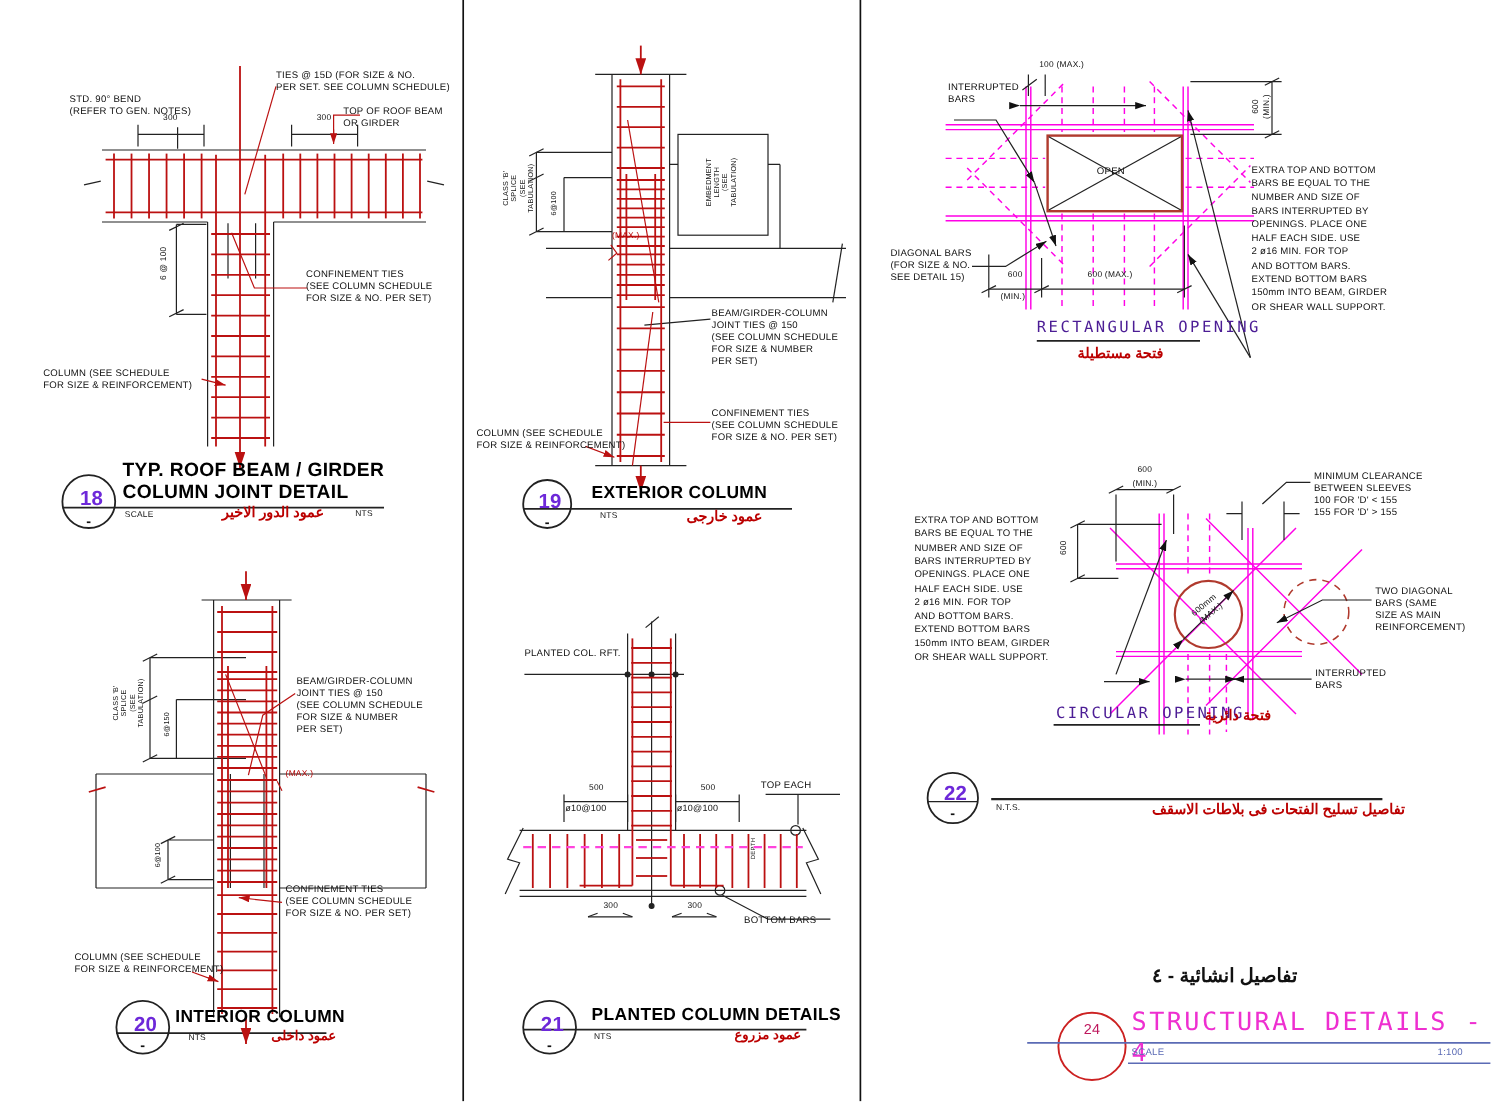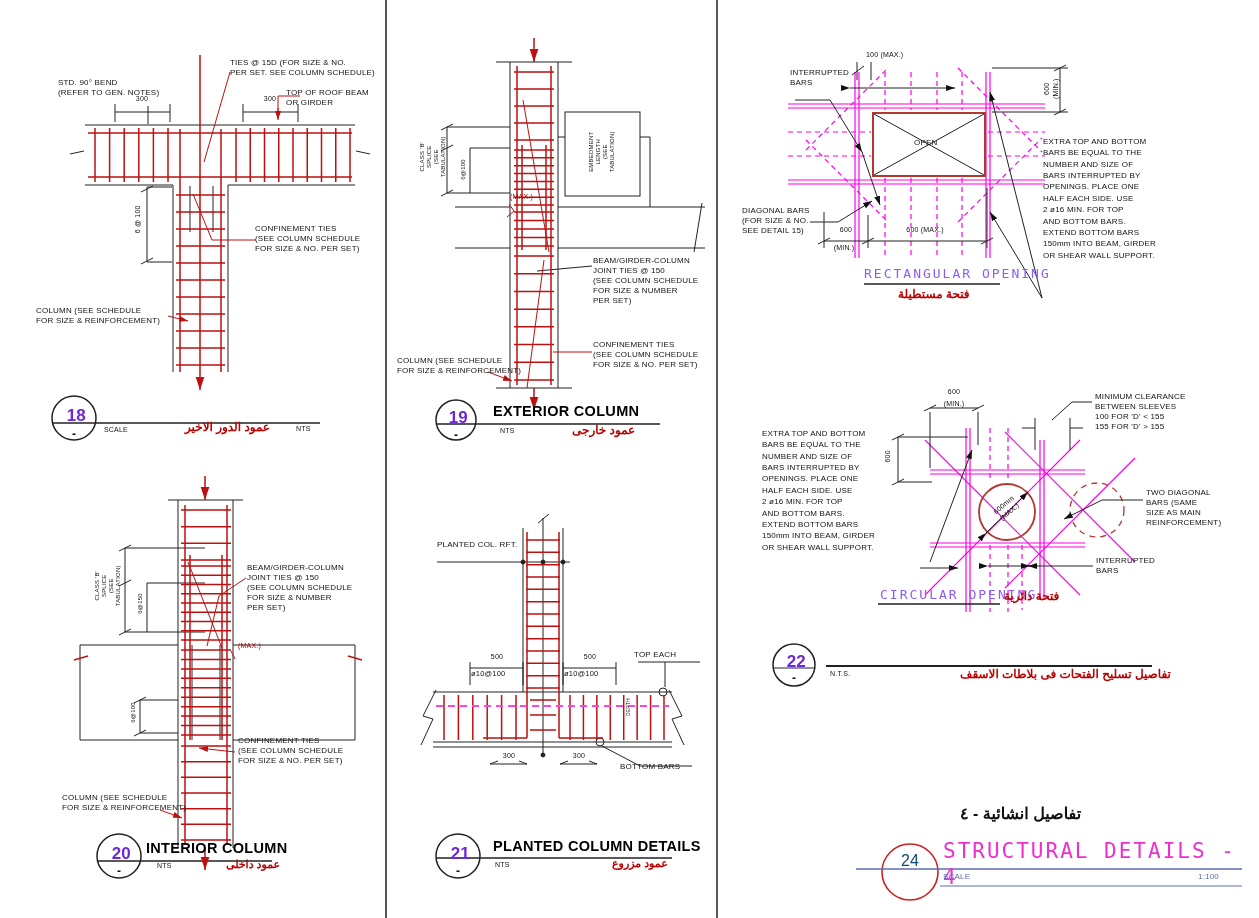--- a/index.html
+++ b/index.html
@@ -9,21 +9,21 @@
   .lbl{position:absolute;font:8px/1.25 "Liberation Sans",sans-serif;color:#111;
        white-space:pre-line;letter-spacing:.2px;}
   .dim{font-size:7px;text-align:center;}
   .red{color:#b50000;}
   .rot{transform:rotate(-90deg);transform-origin:center;text-align:center;white-space:pre-line;}
   .rot45{transform:rotate(-40deg);transform-origin:center;text-align:center;white-space:pre-line;}
   .tiny{font-size:6px;line-height:1.15;}
   .hd{font-weight:bold;color:#000;letter-spacing:.3px;}
   .hd16{font-size:16px;line-height:1.1;}
   .hd15{font-size:14.5px;}
-  .cadbig{font-family:"DejaVu Sans Mono",monospace;letter-spacing:2px;color:#8b5cf6;}
+  .cadbig{font-family:"DejaVu Sans Mono",monospace;letter-spacing:2px;color:#4c1d95;}
   .num{font-family:"Liberation Sans",sans-serif;font-weight:bold;font-size:17px;color:#6d28d9;text-align:right;}
   .dashb{font-size:12px;font-weight:bold;text-align:center;color:#111;}
   .ar{font-weight:bold;color:#bb0000;direction:rtl;font-size:12px;white-space:nowrap;}
   .blue{color:#5b6bb5;}
   .mag{color:#ee2fd0;}
   .note{line-height:1.42;}
 </style>
 </head>
 <body>
 
@@ -398,20 +398,22 @@
 <div class="lbl" style="left:255px;top:224px">CONFINEMENT TIES
 (SEE COLUMN SCHEDULE
 FOR SIZE &amp; NO. PER SET)</div>
 <div class="lbl" style="left:36px;top:306px">COLUMN (SEE SCHEDULE
 FOR SIZE &amp; REINFORCEMENT)</div>
 <div class="lbl dim" style="left:127px;top:95px;width:30px">300</div>
 <div class="lbl dim" style="left:255px;top:95px;width:30px">300</div>
 <div class="lbl dim rot" style="left:108px;top:215px;width:60px">6 @ 100</div>
 <div class="lbl num" style="left:62px;top:405px;width:24px">18</div>
 <div class="lbl dashb" style="left:62px;top:427px;width:24px">-</div>
+<div class="lbl hd hd16" style="left:102px;top:384px">TYP. ROOF BEAM / GIRDER
+COLUMN JOINT DETAIL</div>
 <div class="lbl dim" style="left:104px;top:426px">SCALE</div>
 <div class="lbl ar" style="left:185px;top:420px">عمود الدور الاخير</div>
 <div class="lbl dim" style="left:296px;top:425px">NTS</div>
 
 <div class="lbl tiny rot" style="left:403px;top:143px;width:60px">CLASS 'B'
 SPLICE
 (SEE
 TABULATION)</div>
 <div class="lbl tiny rot" style="left:438px;top:166px;width:50px">6@100</div>
 <div class="lbl tiny rot" style="left:567px;top:138px;width:70px">EMBEDMENT
@@ -528,18 +530,18 @@
 BARS</div>
 <div class="lbl cadbig" style="left:880px;top:587px;font-size:13px">CIRCULAR OPENING</div>
 <div class="lbl ar" style="left:1004px;top:589px">فتحة دائرية</div>
 
 <div class="lbl num" style="left:782px;top:651px;width:24px">22</div>
 <div class="lbl dashb" style="left:782px;top:671px;width:24px">-</div>
 <div class="lbl dim" style="left:830px;top:670px">N.T.S.</div>
 <div class="lbl ar" style="left:960px;top:667px">تفاصيل تسليح الفتحات فى بلاطات الاسقف</div>
 
 <div class="lbl ar" style="left:960px;top:804px;font-size:16px;color:#111">تفاصيل انشائية - ٤</div>
-<div class="lbl" style="left:888px;top:851px;width:44px;text-align:center;font-size:16px;color:#0c4a6e">24</div>
+<div class="lbl" style="left:888px;top:851px;width:44px;text-align:center;font-size:12px;color:#be185d">24</div>
 <div class="lbl cadbig mag" style="left:943px;top:838px;font-size:21px;color:#ee2fd0">STRUCTURAL DETAILS - 4</div>
 <div class="lbl blue" style="left:943px;top:872px">SCALE</div>
 <div class="lbl blue" style="left:1198px;top:872px">1:100</div>
 
 </div>
 
 </body></html>

